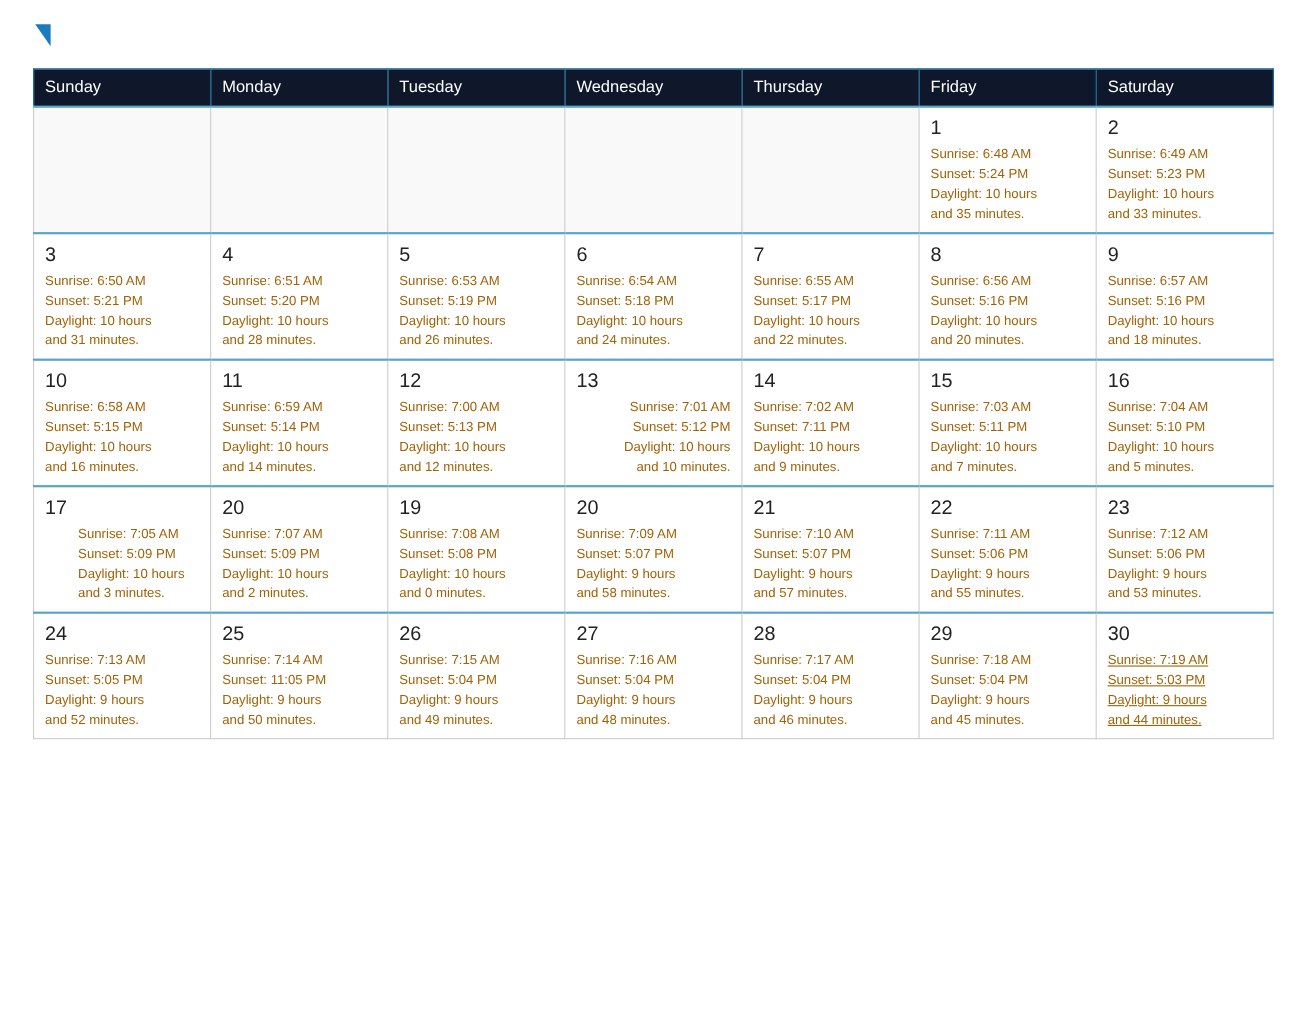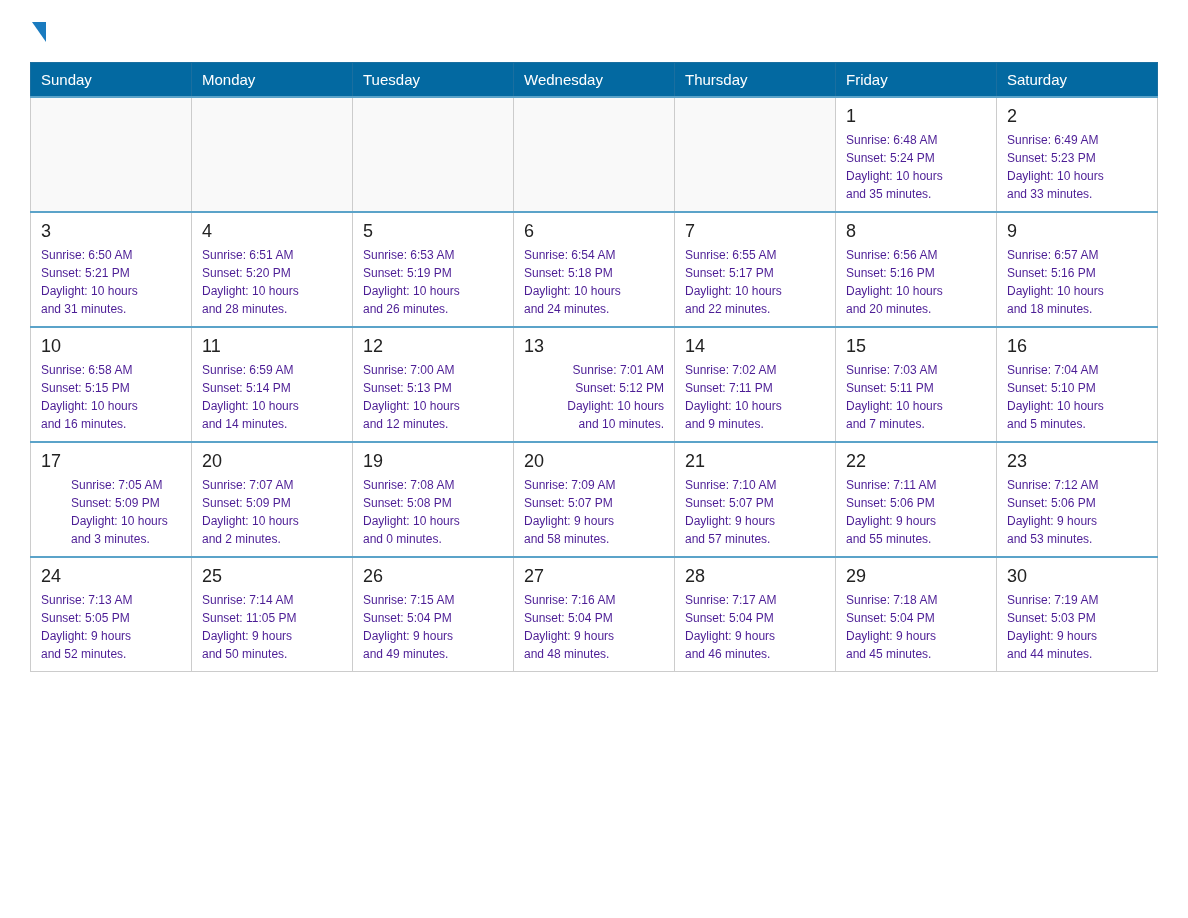--- a/index.html
+++ b/index.html
@@ -59,21 +59,21 @@
       font-size: 22px;
       color: #444;
       margin-top: 4px;
     }
     table {
       width: 100%;
       border-collapse: collapse;
       table-layout: fixed;
     }
     th {
-      background-color: #0369a1;
+      background-color: #0f172a;
       color: #fff;
       font-size: 15px;
       font-weight: normal;
       padding: 8px 10px;
       text-align: left;
       border: 1px solid #1a6fa0;
     }
     td {
       vertical-align: top;
       padding: 8px 10px;
@@ -86,21 +86,21 @@
     .day-number {
       font-size: 18px;
       font-weight: normal;
       color: #222;
       display: block;
       margin-bottom: 4px;
     }
     .day-info {
       font-size: 12px;
       line-height: 1.5;
-      color: #4c1d95;
+      color: #a16207;
     }
     tr.week-row td {
       border-top: 2px solid #5ba3c9;
     }
     td.empty {
       background: #f9f9f9;
     }
   </style>
 </head>
 <body>
@@ -344,20 +344,20 @@
         </td>
         <td>
           <span class="day-number">29</span>
           <div class="day-info" style="white-space: pre-line;">Sunrise: 7:18 AM
 Sunset: 5:04 PM
 Daylight: 9 hours
 and 45 minutes.</div>
         </td>
         <td>
           <span class="day-number">30</span>
-          <div class="day-info" style="white-space: pre-line;">Sunrise: 7:19 AM
+          <div class="day-info" style="white-space: pre-line; text-decoration: underline;">Sunrise: 7:19 AM
 Sunset: 5:03 PM
 Daylight: 9 hours
 and 44 minutes.</div>
         </td>
       </tr>
     </tbody>
 </table>
 
 </body></html>

